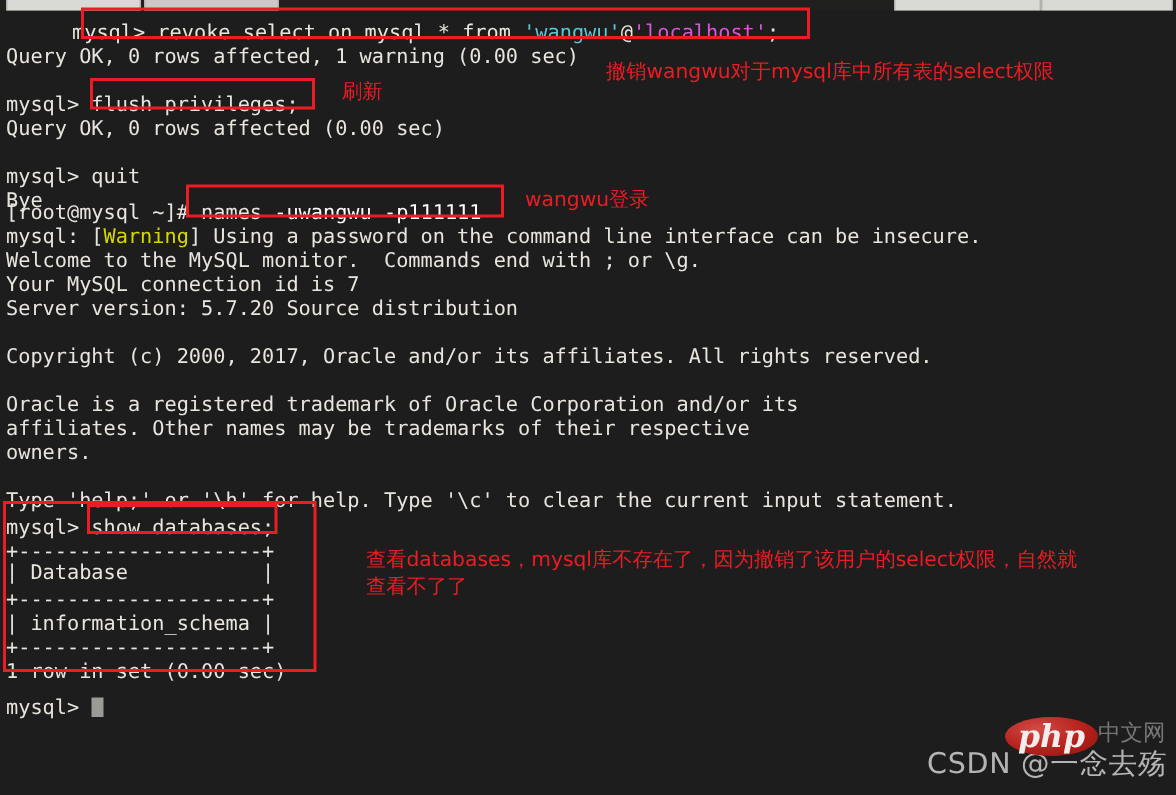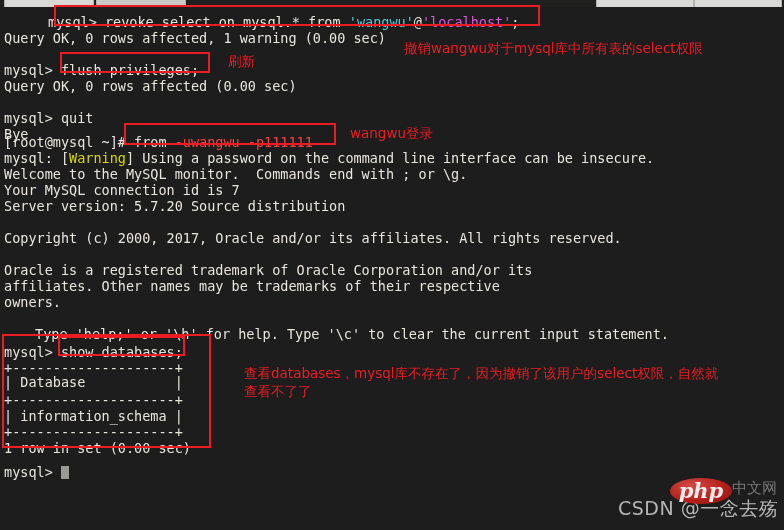--- a/index.html
+++ b/index.html
@@ -57,21 +57,21 @@
     white-space: pre;
     font-family: "DejaVu Sans Mono", "Liberation Mono", monospace;
     font-size: 13.5px;
     line-height: 16px;
     letter-spacing: 0px;
     color: #d6d3cd;
   }
   .cy  { color: #56c8d8; }
   .mg  { color: #d957d9; }
   .ye  { color: #d7d700; }
-  .bl  { color: #ef4444; }
+  .bl  { color: #ffffff; }
   .wh  { color: #e8e5df; }
 
   
   .cursor {
     display: inline-block;
     width: 8px;
     height: 13px;
     background: #9a9a96;
     vertical-align: -2px;
   }
@@ -161,33 +161,33 @@
 
   <div id="term">
       <div class="line" style="top: 7px; padding-left: 44px;"><span class="wh">mysql&gt; </span><span class="wh">revoke select on mysql.* from </span><span class="cy">'wangwu'</span><span class="wh">@</span><span class="mg">'localhost'</span><span class="wh">;</span></div>
       <div class="line" style="top: 23px;"><span class="wh">Query OK, 0 rows affected, 1 warning (0.00 sec)</span></div>
       <div class="line" style="top: 39px;"><span class="wh"></span></div>
       <div class="line" style="top: 55px;"><span class="wh">mysql&gt; flush privileges;</span></div>
       <div class="line" style="top: 71px;"><span class="wh">Query OK, 0 rows affected (0.00 sec)</span></div>
       <div class="line" style="top: 87px;"><span class="wh"></span></div>
       <div class="line" style="top: 103px;"><span class="wh">mysql&gt; quit</span></div>
       <div class="line" style="top: 119px;"><span class="wh">Bye</span></div>
-      <div class="line" style="top: 127px;"><span class="wh">[root@mysql ~]# </span><span class="wh">from</span><span class="bl"> -uwangwu -p111111</span></div>
+      <div class="line" style="top: 127px;"><span class="wh">[root@mysql ~]# </span><span class="wh">names</span><span class="bl"> -uwangwu -p111111</span></div>
       <div class="line" style="top: 159px;"><span class="wh">Welcome to the MySQL monitor.  Commands end with ; or \g.</span></div>
       <div class="line" style="top: 143px;"><span class="wh">mysql: [</span><span class="ye">Warning</span><span class="wh">] Using a password on the command line interface can be insecure.</span></div>
       <div class="line" style="top: 175px;"><span class="wh">Your MySQL connection id is 7</span></div>
       <div class="line" style="top: 191px;"><span class="wh">Server version: 5.7.20 Source distribution</span></div>
       <div class="line" style="top: 207px;"><span class="wh"></span></div>
       <div class="line" style="top: 223px;"><span class="wh">Copyright (c) 2000, 2017, Oracle and/or its affiliates. All rights reserved.</span></div>
       <div class="line" style="top: 239px;"><span class="wh"></span></div>
       <div class="line" style="top: 271px;"><span class="wh">affiliates. Other names may be trademarks of their respective</span></div>
       <div class="line" style="top: 255px;"><span class="wh">Oracle is a registered trademark of Oracle Corporation and/or its</span></div>
       <div class="line" style="top: 287px;"><span class="wh">owners.</span></div>
       <div class="line" style="top: 303px;"><span class="wh"></span></div>
-      <div class="line" style="top: 319px; margin-left: 31px;"><span class="wh">Type 'help;' or '\h' for help. Type '\c' to clear the current input statement.</span></div>
+      <div class="line" style="top: 319px;"><span class="wh">Type 'help;' or '\h' for help. Type '\c' to clear the current input statement.</span></div>
       <div class="line" style="top: 335px;"><span class="wh"></span></div>
       <div class="line" style="top: 337px;"><span class="wh">mysql&gt; show databases;</span></div>
       <div class="line" style="top: 353px;"><span class="wh">+--------------------+</span></div>
       <div class="line" style="top: 367px;"><span class="wh">| Database           |</span></div>
       <div class="line" style="top: 385px;"><span class="wh">+--------------------+</span></div>
       <div class="line" style="top: 401px;"><span class="wh">| information_schema |</span></div>
       <div class="line" style="top: 417px;"><span class="wh">+--------------------+</span></div>
       <div class="line" style="top: 433px;"><span class="wh">1 row in set (0.00 sec)</span></div>
       <div class="line" style="top: 449px;"><span class="wh"></span></div>
       <div class="line" style="top: 457px;"><span class="wh">mysql&gt; </span><span class="cursor"></span></div>

